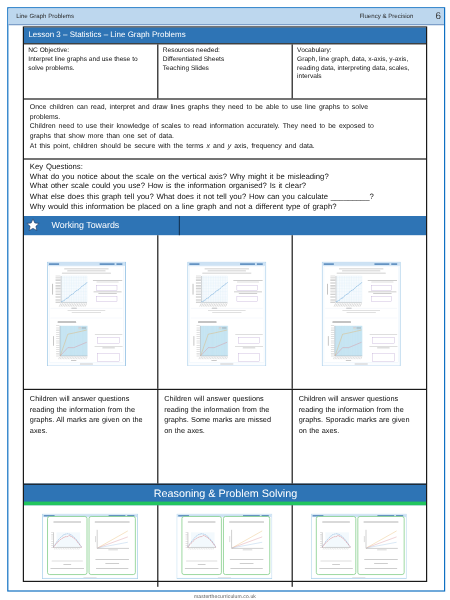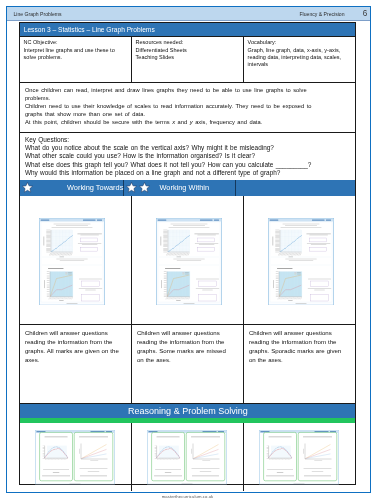--- a/index.html
+++ b/index.html
@@ -18,40 +18,40 @@
   .c2{width:112px;box-sizing:border-box;border-right:1px solid #1a1a1a;}
   .c3{flex:1;box-sizing:border-box;}
   .cell{padding:2.4px 2.5px 0 3.2px;font-size:5.5px;line-height:1.33;color:#111;}
   .cell .hd{display:block;}
   .para{border-top:1px solid #1a1a1a;padding:3px 24px 2px 4.5px;font-size:5.75px;line-height:1.4;color:#111;height:49.6px;box-sizing:border-box;word-spacing:0.95px;}
   .para p{margin:0;}
   .kq{border-top:1px solid #1a1a1a;padding:3px 5px 0 4.5px;font-size:6.45px;line-height:1.3;color:#111;height:48px;box-sizing:border-box;word-spacing:0.5px;white-space:nowrap;}
   .kq p{margin:0;}
   .diffhdr{display:flex;height:16.2px;background:#2e74b5;}
   .dh{display:flex;align-items:center;color:#fff;font-size:7.4px;box-sizing:border-box;padding-left:2.1px;}
-  .dh.a{width:104px;border-right:1px solid #14385c;justify-content:space-between;}
+  .dh.a{width:130px;border-right:1px solid #14385c;}
   .dh.b{width:112px;border-right:1px solid #14385c;}
   .dh.c{flex:1;}
   .stars{display:inline-flex;align-items:center;margin-right:9.5px;gap:1.5px;}
   .st{display:block;}
   .thumbrow{display:flex;height:128.6px;}
   .thumb-p{position:absolute;left:19px;top:22px;width:66px;height:87.5px;}
   .tc.b .thumb-p{left:23.5px;}
   .tc.c .thumb-p{left:24px;}
   .thumb-l{position:absolute;left:15px;top:7px;width:80px;height:54.5px;}
   .tc{box-sizing:border-box;position:relative;}
   .tc.a{width:112px;border-right:1px solid #1a1a1a;}
   .tc.b{width:112px;border-right:1px solid #1a1a1a;}
   .tc.c{flex:1;}
   .descrow{display:flex;height:77.2px;border-top:1px solid #1a1a1a;}
   .dc{box-sizing:border-box;padding:4px 10px 0 4.5px;font-size:6.1px;line-height:1.47;color:#111;word-spacing:0.3px;}
   .dc.a{width:112px;border-right:1px solid #1a1a1a;}
   .dc.b{width:112px;border-right:1px solid #1a1a1a;}
   .dc.c{flex:1;}
-  .rps{height:14.8px;background:#2e74b5;color:#fff;font-size:9px;line-height:14.8px;text-align:center;border-top:1px solid #1a1a1a;border-bottom:5px solid #22c55e;box-sizing:content-box;}
+  .rps{height:14.8px;background:#2e74b5;color:#fff;font-size:9px;line-height:14.8px;text-align:center;border-top:1px solid #1a1a1a;border-bottom:3px solid #22c55e;box-sizing:content-box;}
   .brow{display:flex;height:67.2px;}
   .bc{box-sizing:border-box;position:relative;}
   .bc.a{width:112px;border-right:1px solid #1a1a1a;}
   .bc.b{width:112px;border-right:1px solid #1a1a1a;}
   .bc.c{flex:1;}
   .footer{position:absolute;left:0;right:0;top:493.5px;text-align:center;font-size:4.2px;color:#555;letter-spacing:0.1px;}
 </style>
 </head>
 <body>
 
@@ -366,31 +366,20 @@
     </div>
     <div class="diffhdr">
       <div class="dh a">
             <span class="stars">
               <svg class="st" viewBox="0 0 24 23" width="11" height="10.6">
                 <path d="M12 0.8 L15.3 8.2 L23.2 9.0 L17.3 14.3 L19.0 22.1 L12 18.1 L5.0 22.1 L6.7 14.3 L0.8 9.0 L8.7 8.2 Z" fill="#ffffff" stroke="#1f3864" stroke-width="1.2" stroke-linejoin="round"></path>
               </svg>
             </span>
             <span>Working Towards</span>
           </div>
-      <div class="dh b">
-            <span class="stars">
-              <svg class="st" viewBox="0 0 24 23" width="11" height="10.6">
-                <path d="M12 0.8 L15.3 8.2 L23.2 9.0 L17.3 14.3 L19.0 22.1 L12 18.1 L5.0 22.1 L6.7 14.3 L0.8 9.0 L8.7 8.2 Z" fill="#ffffff" stroke="#1f3864" stroke-width="1.2" stroke-linejoin="round"></path>
-              </svg>
-              <svg class="st" viewBox="0 0 24 23" width="11" height="10.6">
-                <path d="M12 0.8 L15.3 8.2 L23.2 9.0 L17.3 14.3 L19.0 22.1 L12 18.1 L5.0 22.1 L6.7 14.3 L0.8 9.0 L8.7 8.2 Z" fill="#ffffff" stroke="#1f3864" stroke-width="1.2" stroke-linejoin="round"></path>
-              </svg>
-            </span>
-            <span>Working Within</span>
-          </div>
     </div>
     <div class="thumbrow">
       <div class="tc a">
             <svg class="thumb-p" viewBox="0 0 264 350">
               <use href="#wsheet"></use>
             </svg>
           </div>
       <div class="tc b">
             <svg class="thumb-p" viewBox="0 0 264 350">
               <use href="#wsheet"></use>

